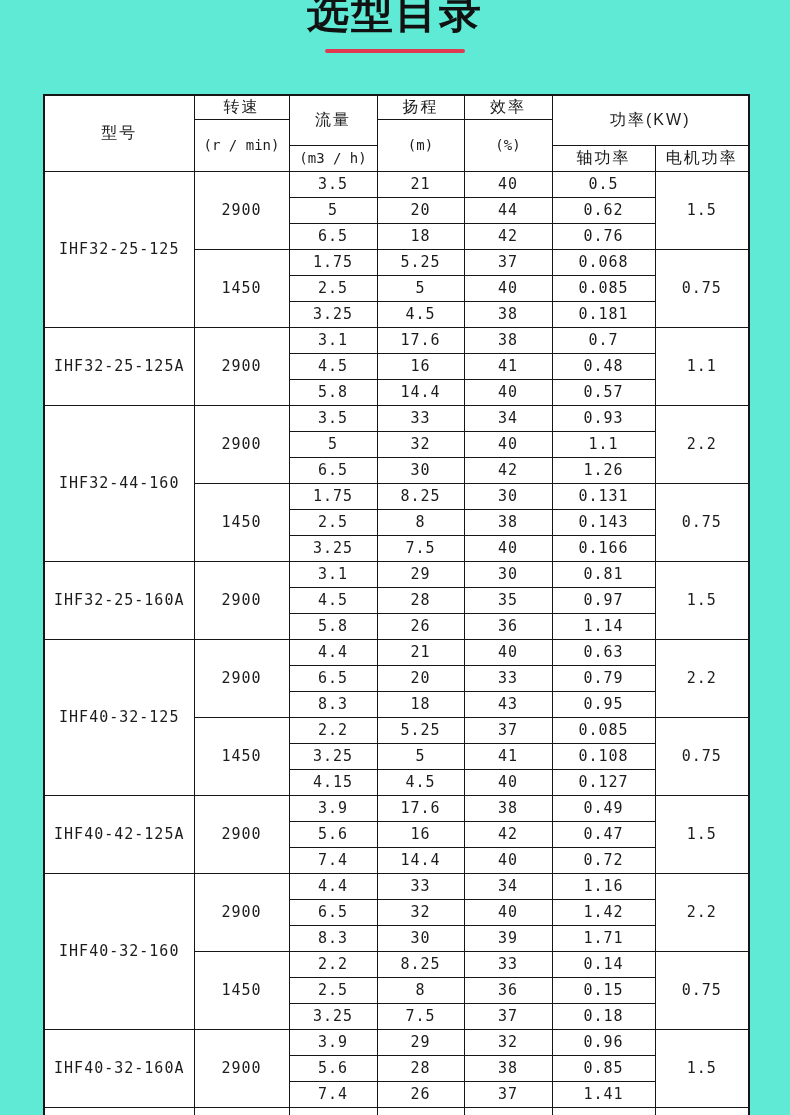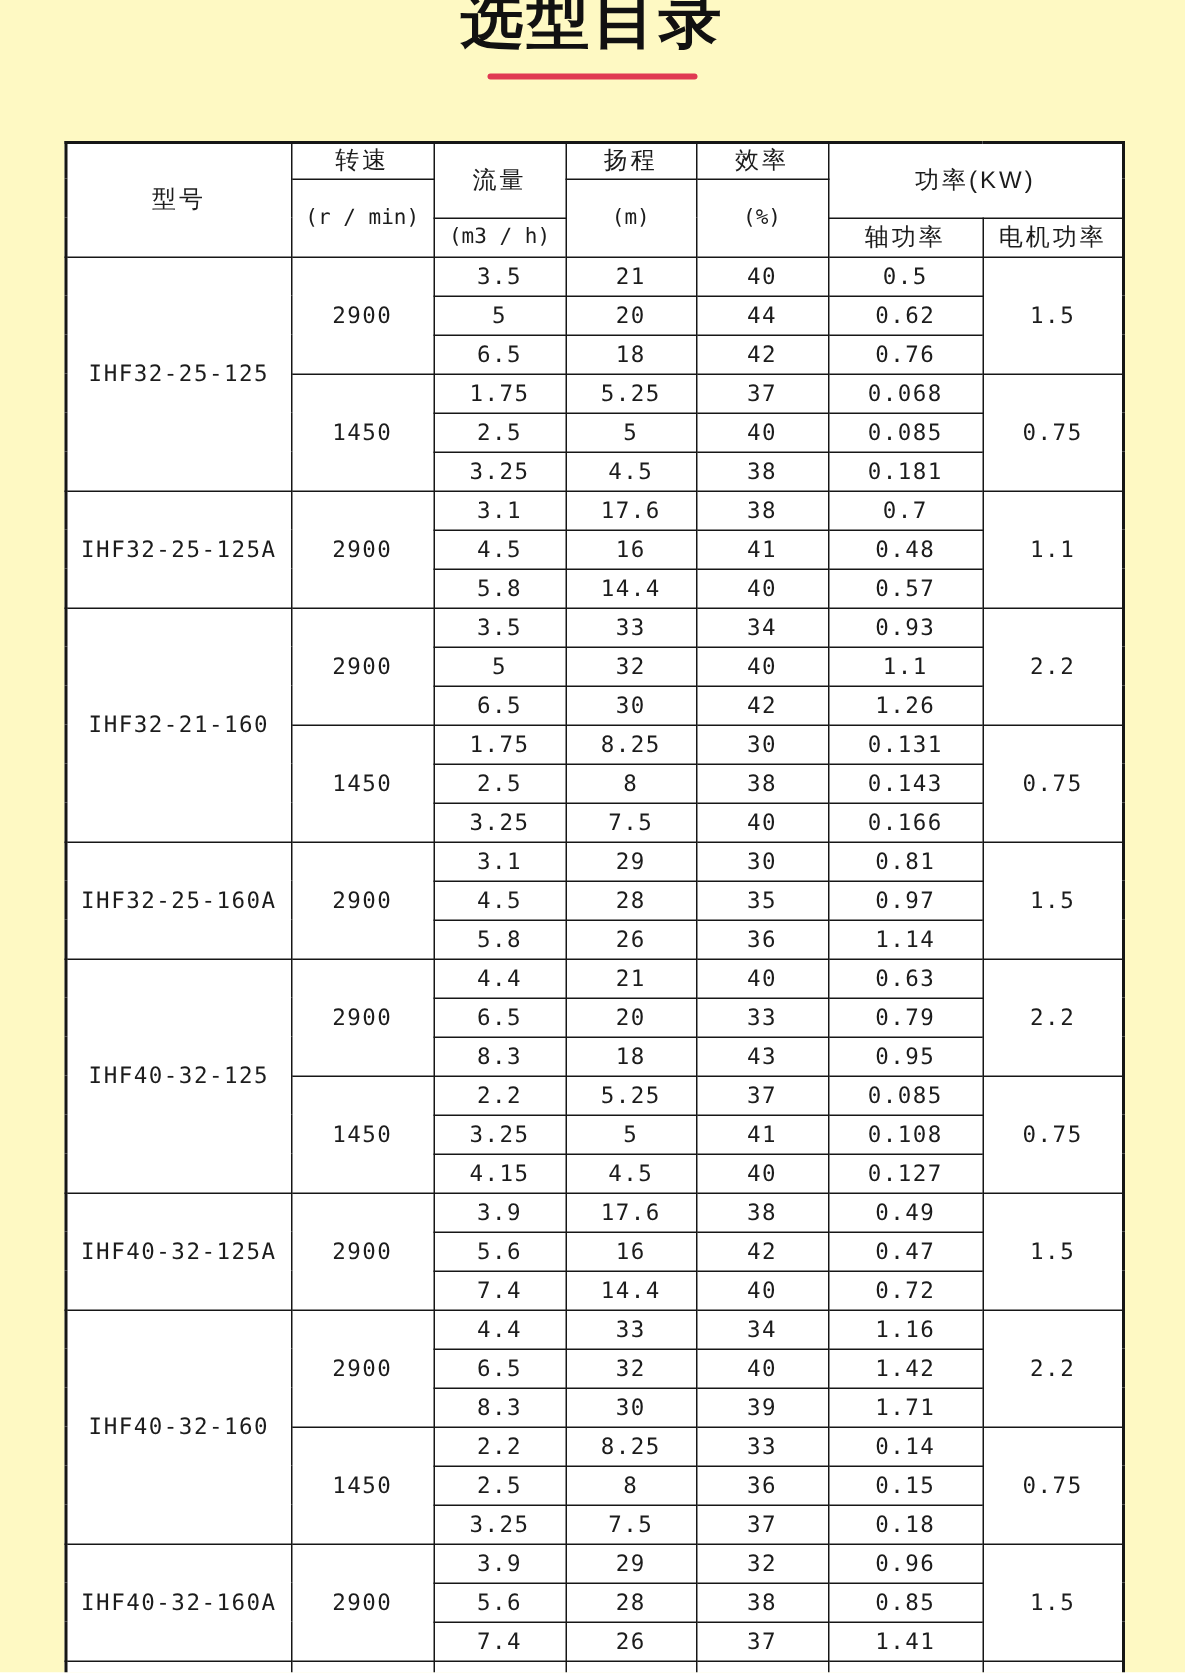--- a/index.html
+++ b/index.html
@@ -1,20 +1,20 @@
 <!DOCTYPE html>
 <html><head>
 <meta charset="utf-8">
 <style>
   html, body { margin: 0; padding: 0; background: #ffffff; }
   .page {
     position: relative;
     width: 790px;
     height: 1115px;
-    background: #fef9c3;
+    background: #5eead4;
     overflow: hidden;
     font-family: "DejaVu Sans", "Liberation Sans", sans-serif;
     color: #1a1a1a;
   }
   .page-title {
     position: absolute;
     top: -8px;
     left: 0;
     width: 100%;
     text-align: center;
@@ -167,21 +167,21 @@
           <td>41</td>
           <td>0.48</td>
         </tr>
         <tr>
           <td>5.8</td>
           <td>14.4</td>
           <td>40</td>
           <td>0.57</td>
         </tr>
         <tr>
-          <td rowspan="6">IHF32-21-160</td>
+          <td rowspan="6">IHF32-44-160</td>
           <td rowspan="3">2900</td>
           <td>3.5</td>
           <td>33</td>
           <td>34</td>
           <td>0.93</td>
           <td rowspan="3">2.2</td>
         </tr>
         <tr>
           <td>5</td>
           <td>32</td>
@@ -270,21 +270,21 @@
           <td>41</td>
           <td>0.108</td>
         </tr>
         <tr>
           <td>4.15</td>
           <td>4.5</td>
           <td>40</td>
           <td>0.127</td>
         </tr>
         <tr>
-          <td rowspan="3">IHF40-32-125A</td>
+          <td rowspan="3">IHF40-42-125A</td>
           <td rowspan="3">2900</td>
           <td>3.9</td>
           <td>17.6</td>
           <td>38</td>
           <td>0.49</td>
           <td rowspan="3">1.5</td>
         </tr>
         <tr>
           <td>5.6</td>
           <td>16</td>

